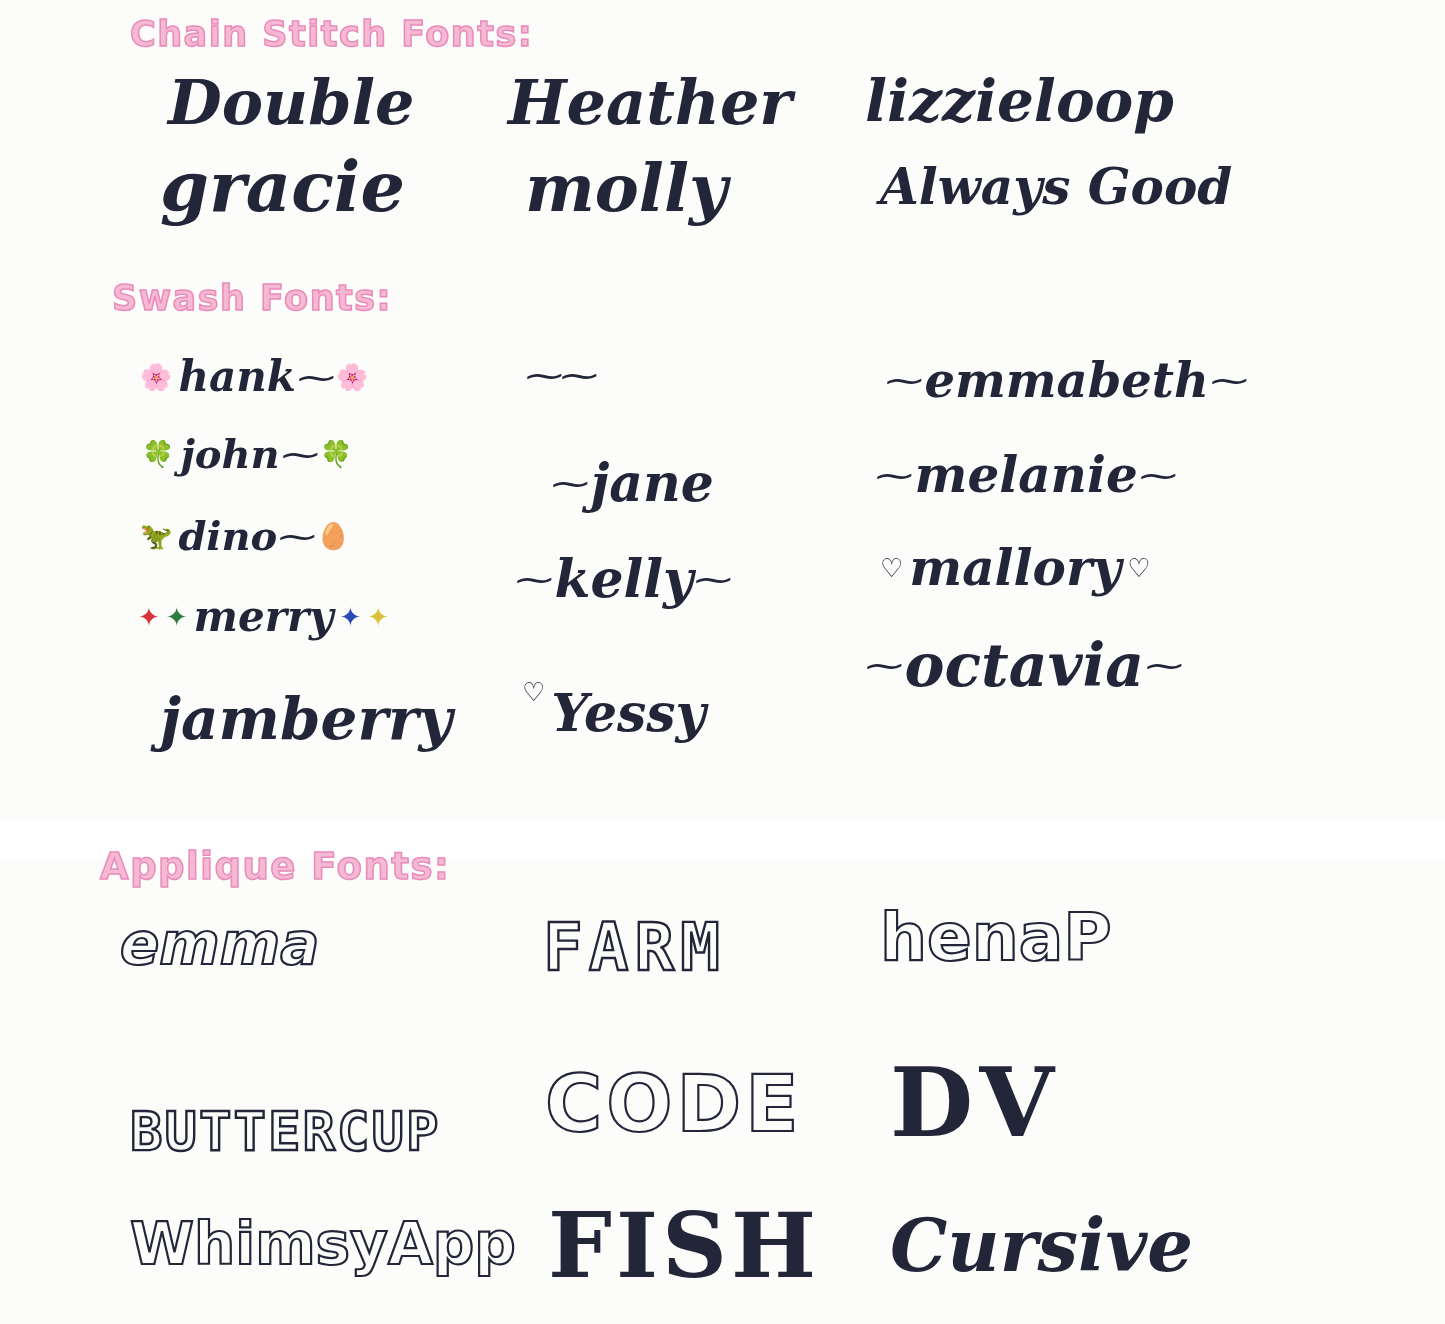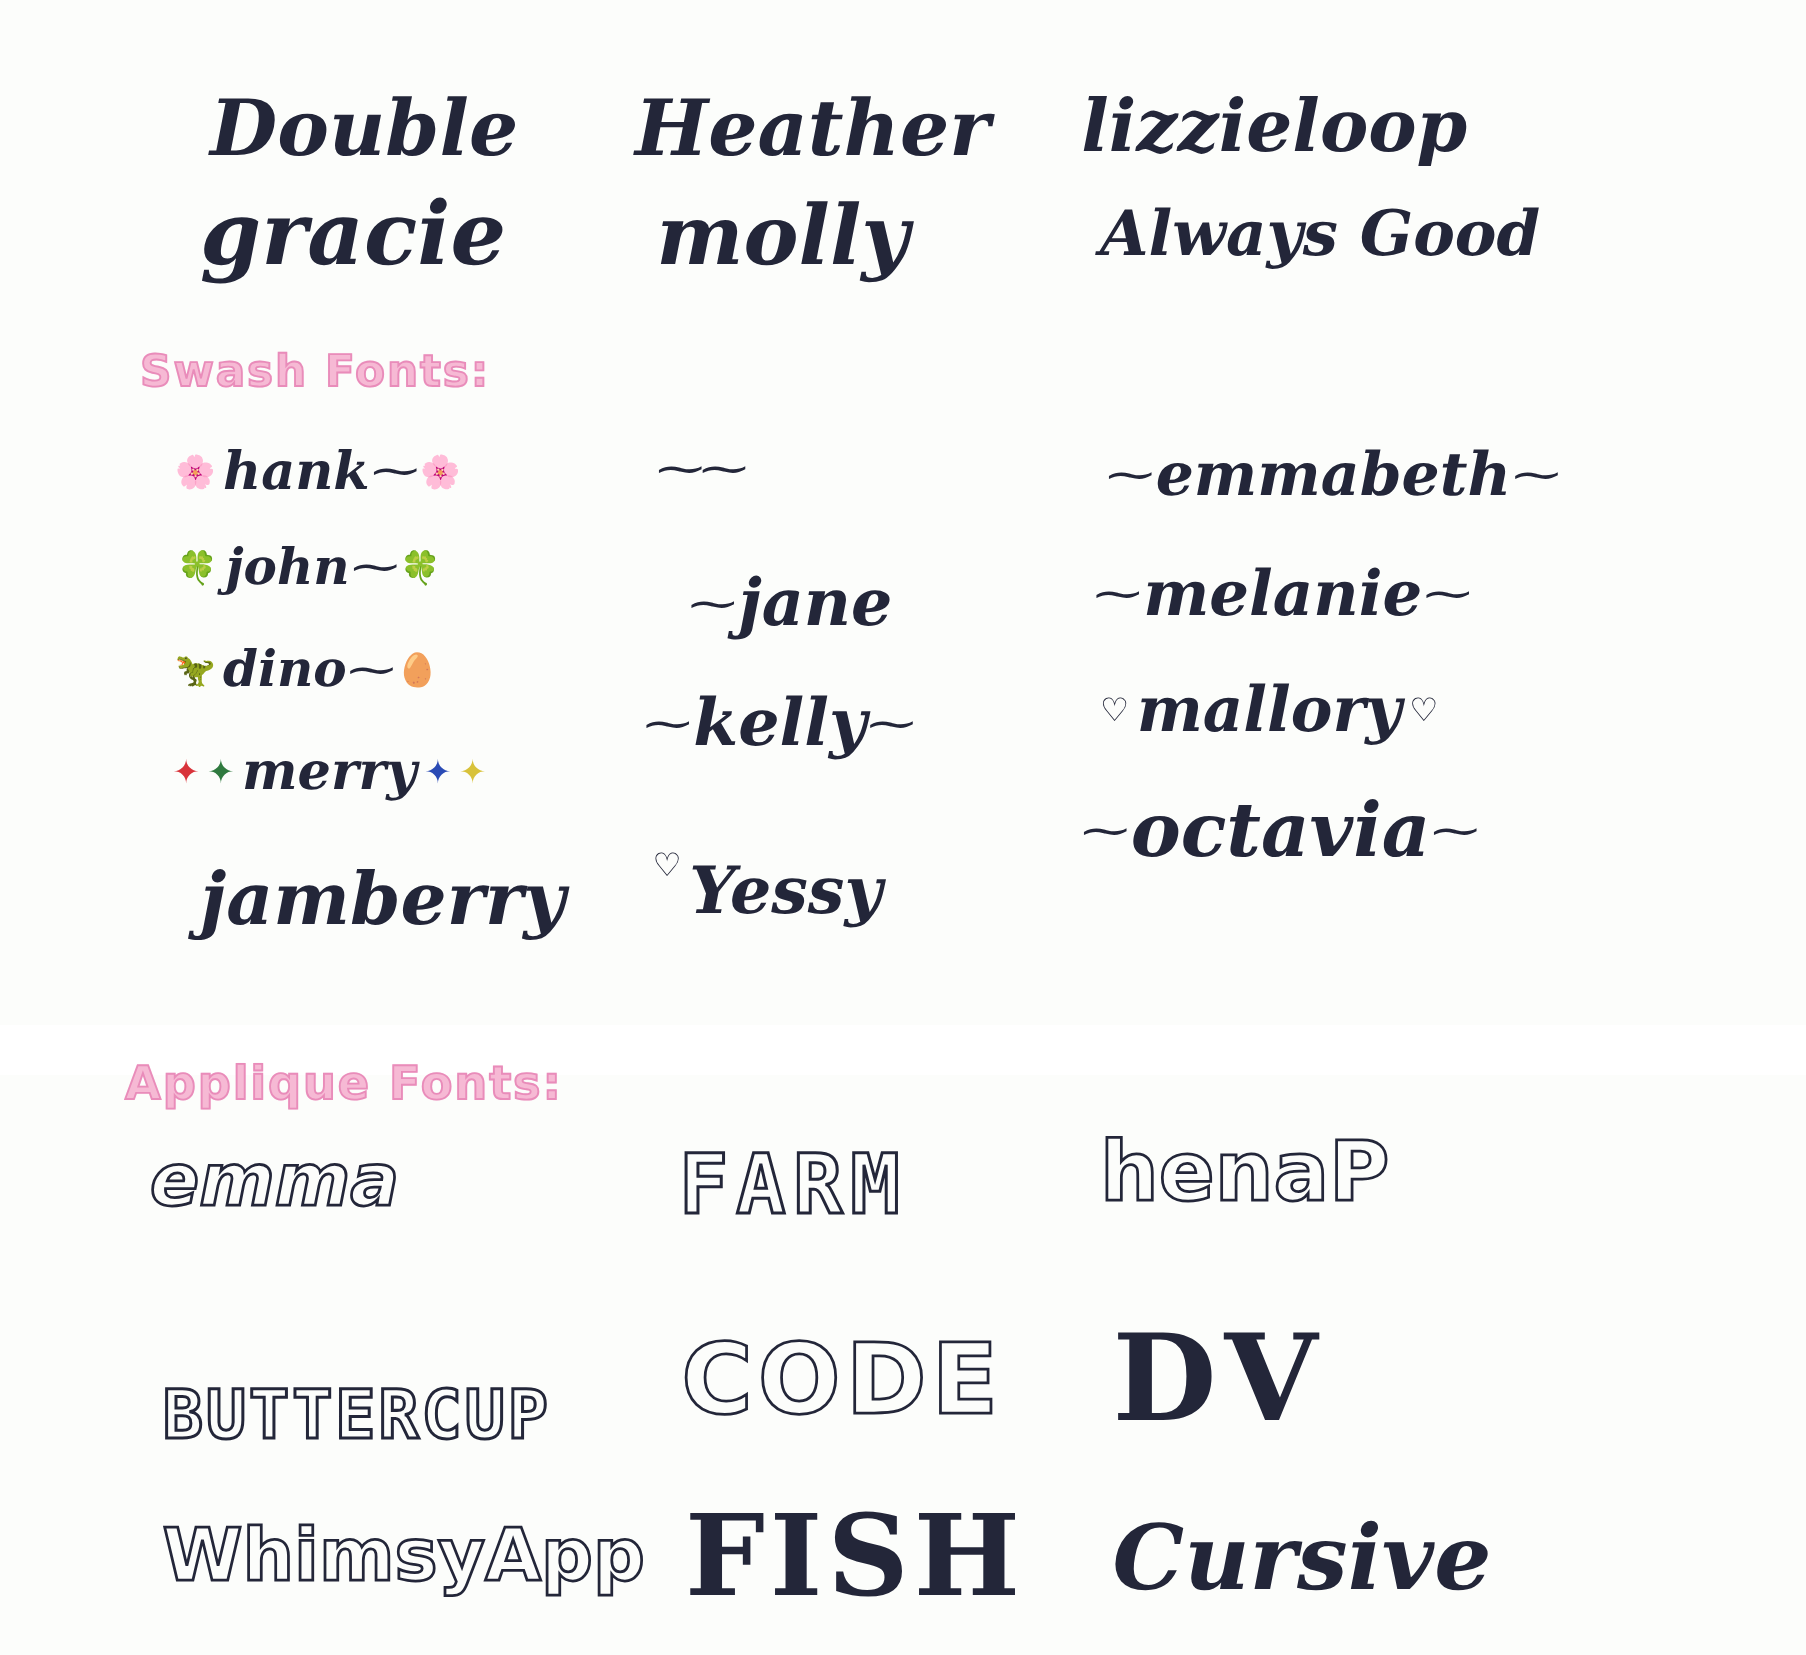--- a/index.html
+++ b/index.html
@@ -111,20 +111,21 @@
     left: 0;
     width: 1445px;
     background: #ffffff;
   }
 </style>
 </head>
 <body>
 
 <div class="sheet">
 
+  <div class="section-heading" id="heading-chain">Chain Stitch Fonts:</div>
 
   <div class="sample script" style="left:168px; top:72px; font-size:62px;">Double</div>
   <div class="sample script" style="left:160px; top:152px; font-size:70px;">gracie</div>
 
   <div class="sample script" style="left:508px; top:72px; font-size:62px;">Heather</div>
   <div class="sample script" style="left:525px; top:155px; font-size:66px;">molly</div>
 
   <div class="sample script" style="left:865px; top:72px; font-size:58px;">lizzieloop</div>
   <div class="sample script" style="left:880px; top:162px; font-size:50px;">Always Good</div>
 

